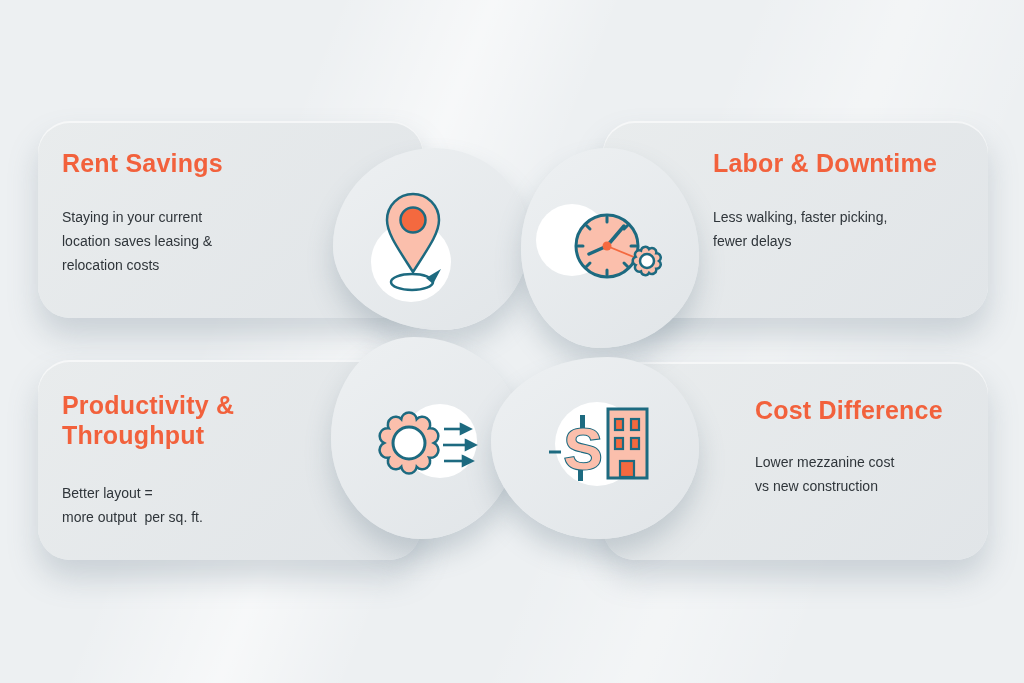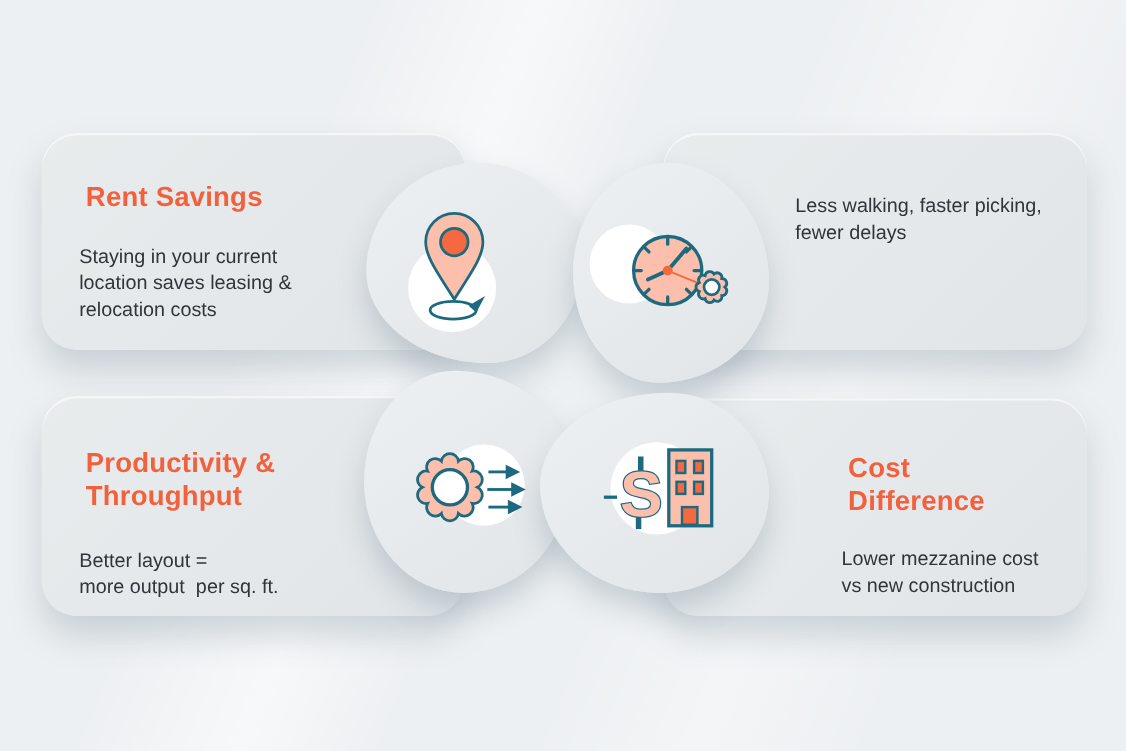--- a/index.html
+++ b/index.html
@@ -16,25 +16,25 @@
     position:absolute;z-index:1;border-radius:32px;
     background:linear-gradient(135deg,#e9eced 0%,#e1e5e8 100%);
     box-shadow:0 18px 30px rgba(110,128,142,0.28), 0 2px 0 rgba(255,255,255,0.6) inset;
     box-sizing:border-box;
   }
   .card-tl{left:38px;top:121px;width:385px;height:197px;padding:27px 26px 0 24px;}
   .card-tr{left:603px;top:121px;width:385px;height:197px;padding:27px 14px 0 110px;}
   .card-bl{left:38px;top:360px;width:383px;height:200px;padding:30px 26px 0 24px;}
   .card-br{left:603px;top:362px;width:385px;height:198px;padding:33px 14px 0 152px;}
   .card-title{
-    margin:16px;color:#f2613c;font-size:25px;line-height:30px;font-weight:bold;
+    margin:0;color:#f2613c;font-size:25px;line-height:30px;font-weight:bold;
     letter-spacing:0.2px;white-space:pre-wrap;
   }
   .card-body{
-    margin:10px;color:#2f353a;font-size:18px;line-height:24px;white-space:pre-wrap;
+    margin:0;color:#2f353a;font-size:14px;line-height:24px;white-space:pre-wrap;
   }
   .card-tl .card-body{margin-top:27px;}
   .card-tr .card-body{margin-top:27px;}
   .card-bl .card-body{margin-top:31px;}
   .card-br .card-body{margin-top:25px;}
   
   .petal{
     position:absolute;z-index:2;
     background:linear-gradient(145deg,#eceff1 10%,#e2e6e9 90%);
     box-shadow:0 16px 26px rgba(110,128,142,0.30);
@@ -63,20 +63,21 @@
 <div class="stage">
 
   <section class="card card-tl">
     <h2 class="card-title">Rent Savings</h2>
     <p class="card-body">Staying in your current
 location saves leasing &amp;
 relocation costs</p>
   </section>
 
   <section class="card card-tr">
+    <h2 class="card-title">Labor &amp; Downtime</h2>
     <p class="card-body">Less walking, faster picking,
 fewer delays</p>
   </section>
 
   <section class="card card-br">
     <h2 class="card-title">Cost Difference</h2>
     <p class="card-body">Lower mezzanine cost
 vs new construction</p>
   </section>
 

